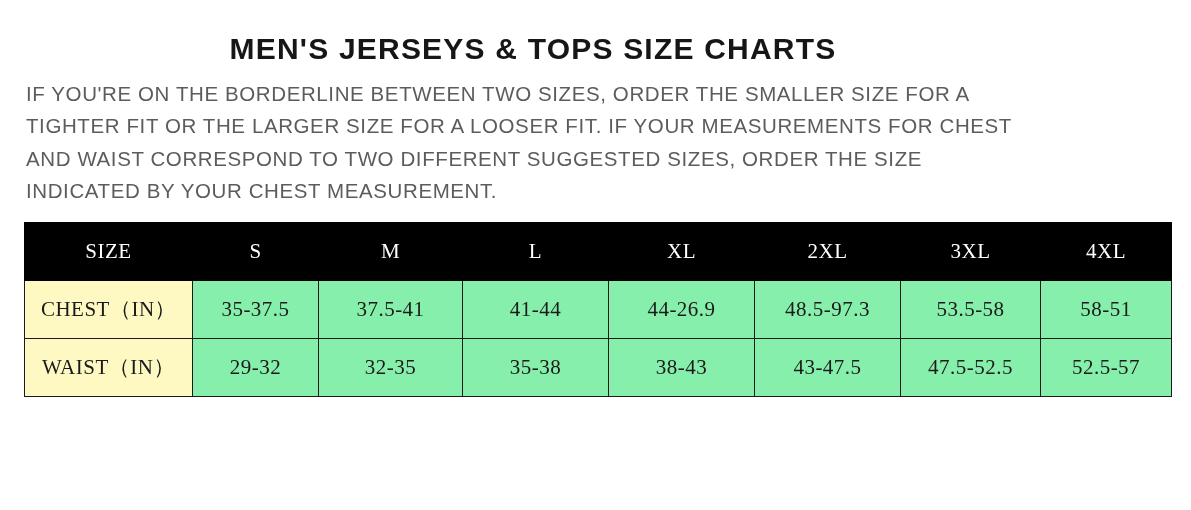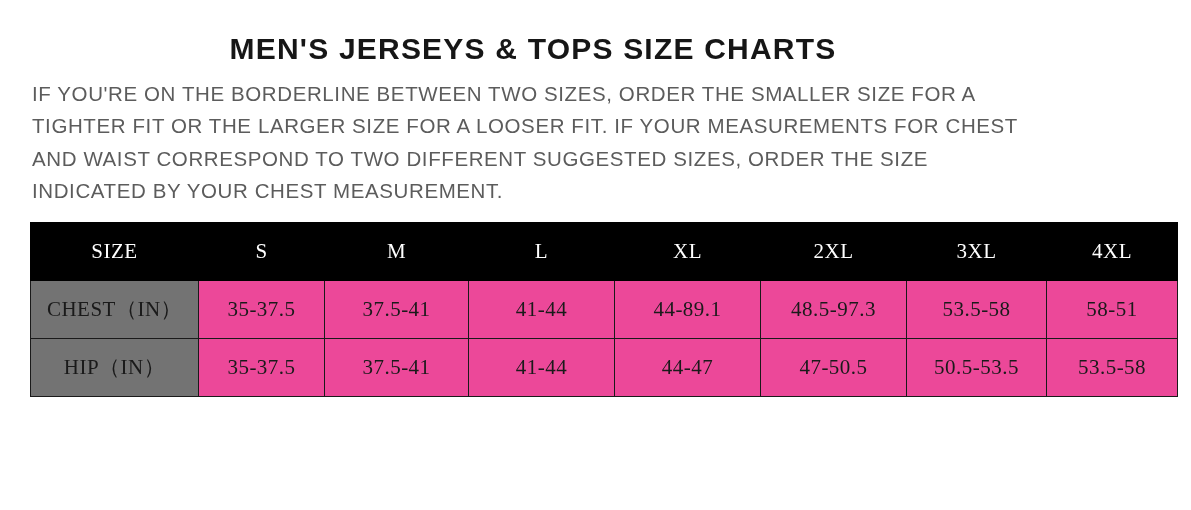--- a/index.html
+++ b/index.html
@@ -11,21 +11,21 @@
     height: 510px;
     background: #ffffff;
     font-family: "Liberation Sans", sans-serif;
     overflow: hidden;
   }
   .page {
     width: 1066px;
     height: 510px;
     position: relative;
     box-sizing: border-box;
-    padding: 0 30px;
+    padding: 0 24px;
   }
   .title {
     text-align: center;
     font-family: "Liberation Sans", sans-serif;
     font-weight: bold;
     font-size: 30px;
     letter-spacing: 1.2px;
     color: #161616;
     margin: 0;
     padding-top: 32px;
@@ -64,25 +64,25 @@
     margin-top: 40px;
   }
   table.size-table thead th {
     background: #000000;
     color: #ffffff;
     font-weight: normal;
     border: 1px solid #000000;
     font-size: 21px;
   }
   table.size-table tbody td {
-    background: #ec4899;
+    background: #86efac;
     color: #1a1a1a;
   }
   table.size-table tbody td.rowhead {
-    background: #737373;
+    background: #fef9c3;
     color: #1a1a1a;
   }
   col.c0 { width: 168px; }
   col.c1 { width: 126px; }
   col.c2 { width: 144px; }
   col.c3 { width: 146px; }
   col.c4 { width: 146px; }
   col.c5 { width: 146px; }
   col.c6 { width: 140px; }
   col.c7 { width: 131px; }
@@ -119,32 +119,32 @@
           <th>3XL</th>
           <th>4XL</th>
         </tr>
       </thead>
       <tbody>
         <tr>
           <td class="rowhead">CHEST（IN）</td>
           <td>35-37.5</td>
           <td>37.5-41</td>
           <td>41-44</td>
-          <td>44-89.1</td>
+          <td>44-26.9</td>
           <td>48.5-97.3</td>
           <td>53.5-58</td>
           <td>58-51</td>
         </tr>
         <tr>
-          <td class="rowhead">HIP（IN）</td>
-          <td>35-37.5</td>
-          <td>37.5-41</td>
-          <td>41-44</td>
-          <td>44-47</td>
-          <td>47-50.5</td>
-          <td>50.5-53.5</td>
-          <td>53.5-58</td>
+          <td class="rowhead">WAIST（IN）</td>
+          <td>29-32</td>
+          <td>32-35</td>
+          <td>35-38</td>
+          <td>38-43</td>
+          <td>43-47.5</td>
+          <td>47.5-52.5</td>
+          <td>52.5-57</td>
         </tr>
       </tbody>
     </table>
   </div>
 
 </div>
 
 </body></html>

